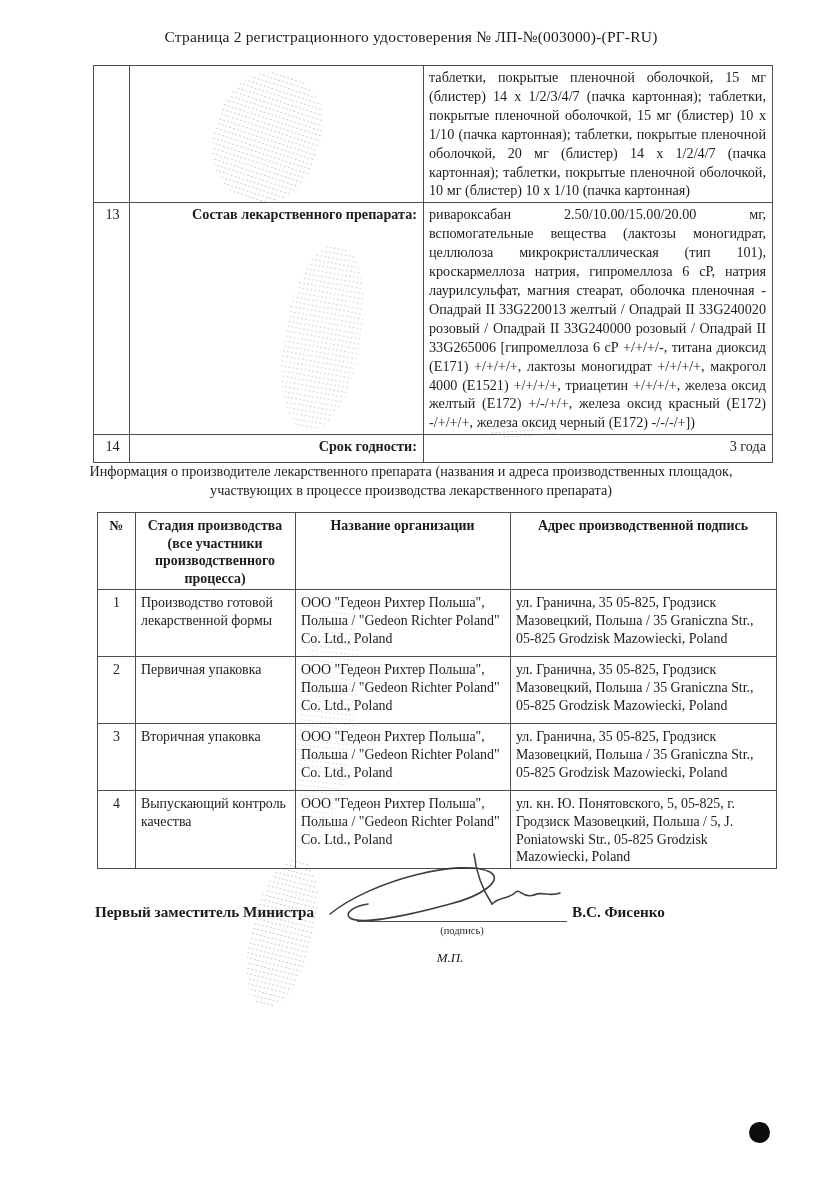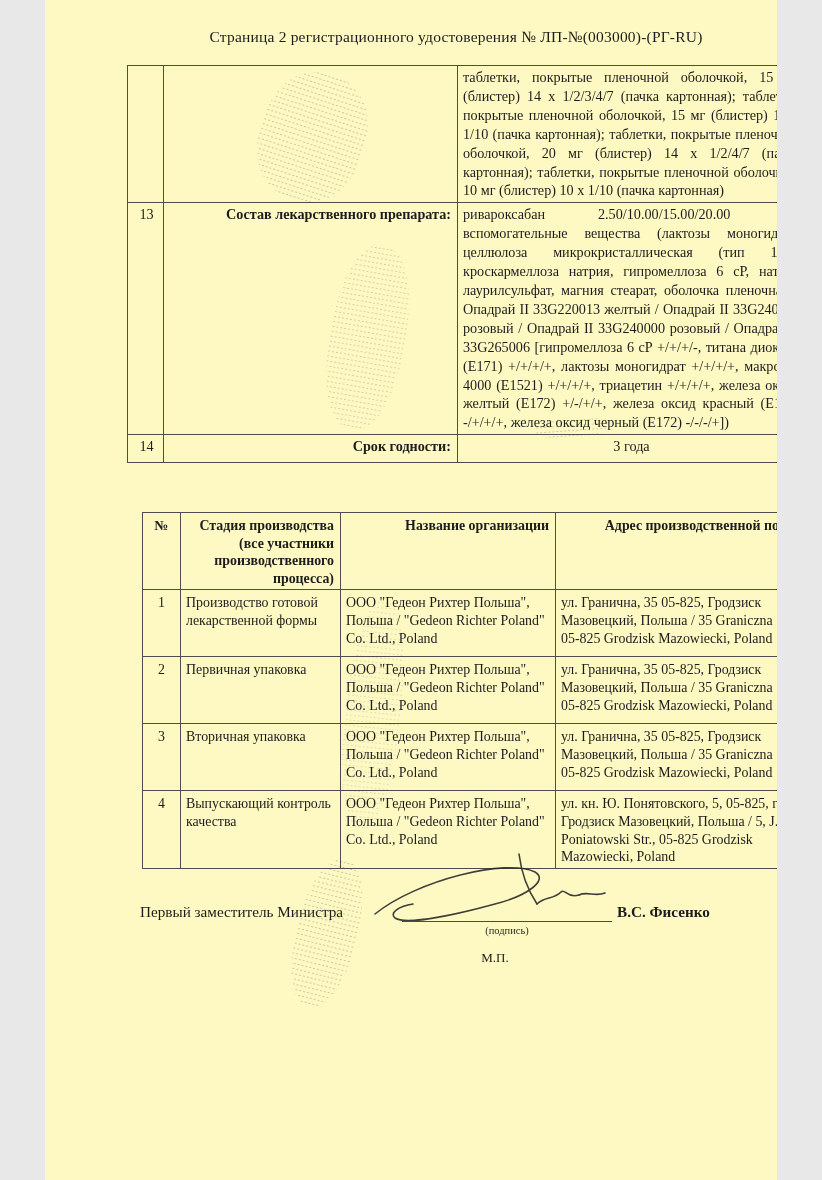--- a/index.html
+++ b/index.html
@@ -1,52 +1,52 @@
 <!DOCTYPE html>
 <html><head>
 <meta charset="utf-8">
 <style>
   html,body{margin:0;padding:0;background:#e8e8e8;}
   #page{
-    position:relative;width:732px;height:1180px;background:#fef9c3;
+    position:relative;width:822px;height:1180px;background:#ffffff;
     font-family:"Liberation Serif","DejaVu Serif",serif;color:#1c1c1c;
     overflow:hidden;margin:0 auto;
   }
   .abs{position:absolute;}
   #doc-header{
     top:28px;left:0;width:822px;text-align:center;
     font-size:15.5px;letter-spacing:.2px;
   }
   
   table.doc{border-collapse:collapse;table-layout:fixed;}
   table.doc td,table.doc th{
     border:1px solid #4d4d4d;vertical-align:top;
     padding:2px 6px 2px 5px;overflow:hidden;
   }
-  #t1{top:65px;left:82px;width:679px;font-size:14.2px;line-height:18.9px;}
+  #t1{top:65px;left:93px;width:679px;font-size:14.2px;line-height:18.9px;}
   #t1 td.num{text-align:center;padding-left:2px;padding-right:0;}
   #t1 td.lbl{font-weight:bold;text-align:right;}
   #t1 td.val{text-align:justify;}
-  #t1 td.val.center{text-align:center;margin-top:18px;}
+  #t1 td.val.center{text-align:right;margin-top:18px;}
   
   #info-par{
     top:462px;left:71px;width:680px;text-align:center;
     font-size:14.2px;line-height:19px;
   }
   
   #t2{top:512px;left:97px;width:679px;font-size:13.9px;line-height:17.6px;}
-  #t2 th{font-weight:bold;text-align:right;padding-top:4px;}
+  #t2 th{font-weight:bold;text-align:center;padding-top:4px;}
   #t2 th.num,#t2 td.num{text-align:center;padding-left:2px;padding-right:2px;}
   #t2 td{padding-top:4px;}
   
-  #sig-title{top:903px;left:95px;font-size:15.2px;font-weight:normal;}
+  #sig-title{top:903px;left:95px;font-size:15.2px;font-weight:bold;}
   #sig-name{top:903px;left:572px;font-size:15.2px;font-weight:bold;}
   #sig-line{top:921px;left:357px;width:210px;height:1px;background:#4a4a4a;}
   #sig-caption{top:925px;left:357px;width:210px;text-align:center;font-size:10.5px;color:#2a2a2a;}
-  #seal-mark{top:950px;left:400px;width:100px;text-align:center;font-size:13px;}
+  #seal-mark{top:950px;left:400px;width:100px;text-align:center;font-size:13px;font-style:italic;}
   #sig-svg{top:852px;left:322px;}
   
   #punch-dot{top:1122px;left:749px;width:21px;height:21px;border-radius:50%;background:#0c0c0c;}
   
   .noise{
     background-image:radial-gradient(circle,rgba(70,70,70,.5) .6px,transparent .9px);
     background-size:4px 5px;border-radius:45%;pointer-events:none;
   }
 </style>
 </head>
@@ -74,20 +74,21 @@
       <td class="val">ривароксабан 2.50/10.00/15.00/20.00 мг, вспомогательные вещества (лактозы моногидрат, целлюлоза микрокристаллическая (тип 101), кроскармеллоза натрия, гипромеллоза 6 сР, натрия лаурилсульфат, магния стеарат, оболочка пленочная - Опадрай II 33G220013 желтый / Опадрай II 33G240020 розовый / Опадрай II 33G240000 розовый / Опадрай II 33G265006 [гипромеллоза 6 сР +/+/+/-, титана диоксид (Е171) +/+/+/+, лактозы моногидрат +/+/+/+, макрогол 4000 (Е1521) +/+/+/+, триацетин +/+/+/+, железа оксид желтый (Е172) +/-/+/+, железа оксид красный (Е172) -/+/+/+, железа оксид черный (Е172) -/-/-/+])</td>
     </tr>
     <tr style="height:28px">
       <td class="num">14</td>
       <td class="lbl">Срок годности:</td>
       <td class="val center">3 года</td>
     </tr>
   </tbody>
     </table>
 
+  <div id="info-par" class="abs">Информация о производителе лекарственного препарата (названия и адреса производственных площадок, участвующих в процессе производства лекарственного препарата)</div>
 
   <table id="t2" class="doc abs">
     <colgroup>
         <col style="width:38px">
         <col style="width:160px">
         <col style="width:215px">
         <col style="width:266px">
       </colgroup>
     <tbody>
         <tr style="height:73px">

